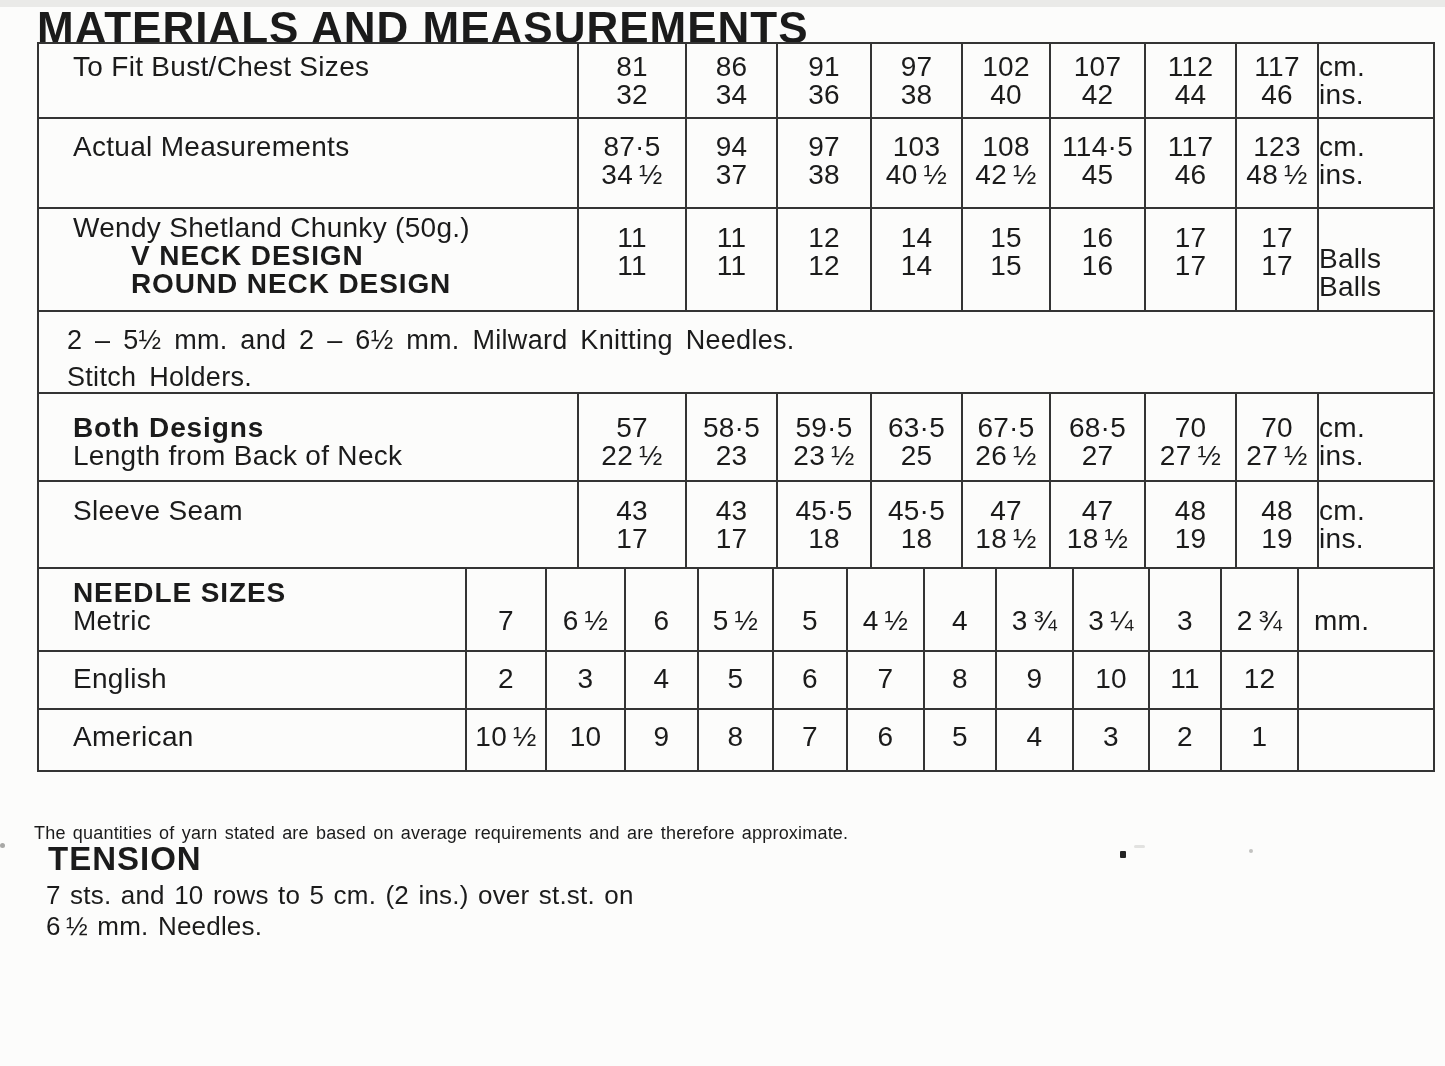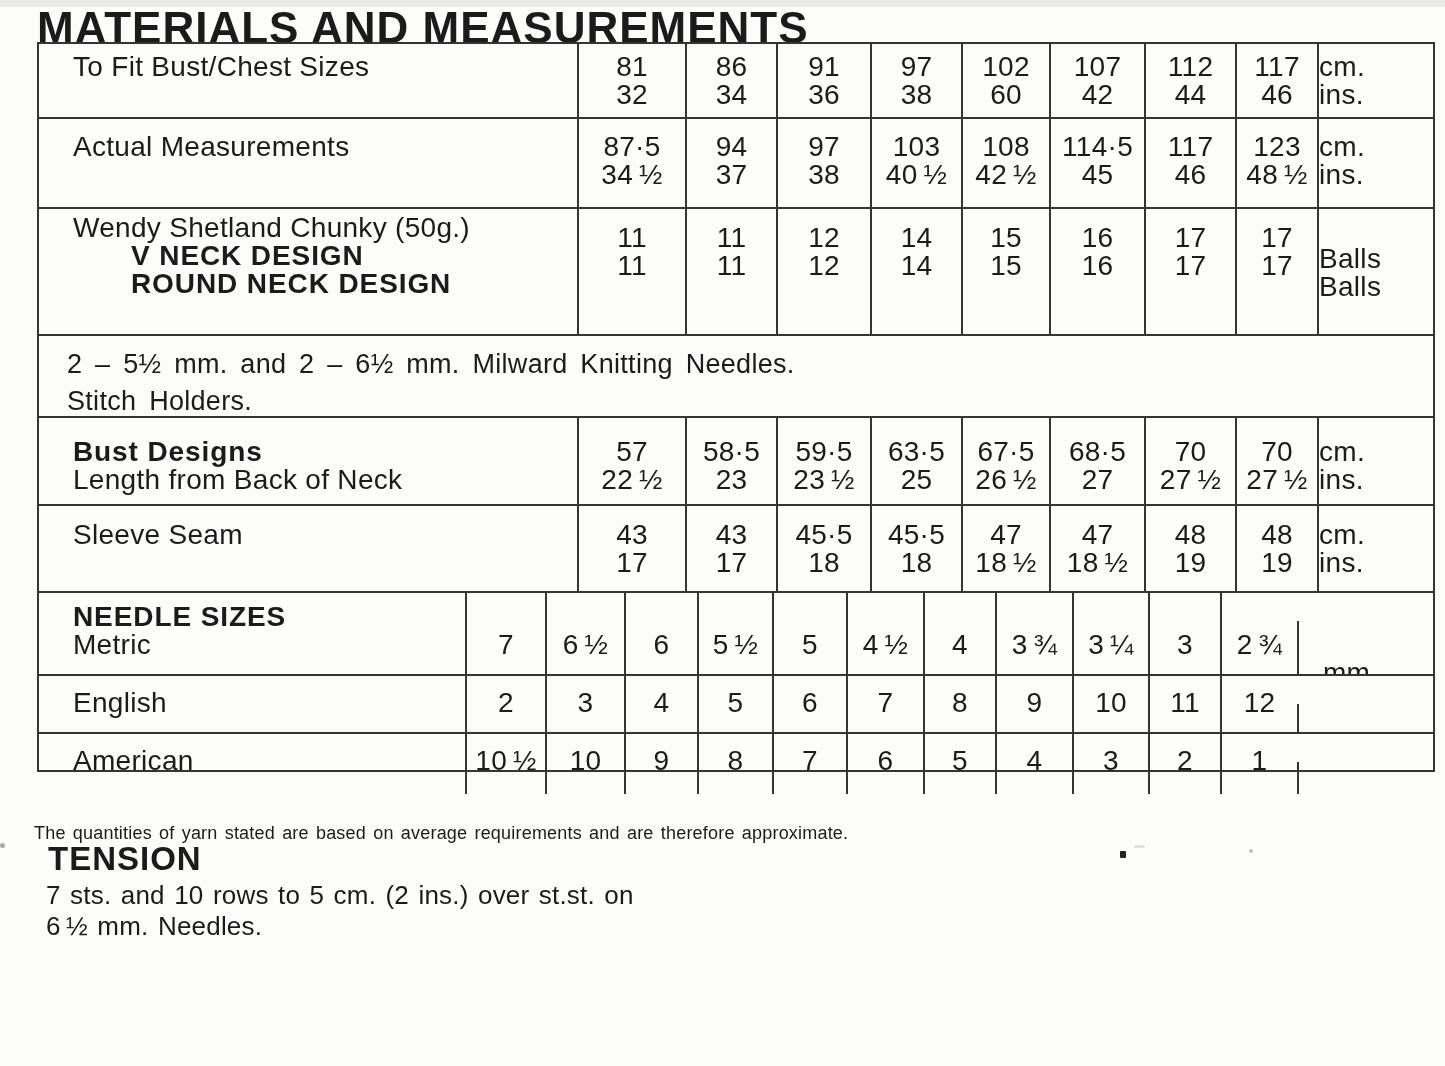--- a/index.html
+++ b/index.html
@@ -31,26 +31,26 @@
   .cell{
     border-left:2px solid var(--line);
     display:flex;flex-direction:column;align-items:center;
     justify-content:flex-start;
     overflow:hidden;
   }
   .cell:first-child{border-left:none;}
   .label-cell{align-items:flex-start;padding-left:34px;padding-right:6px;}
   .grid-needle .label-cell{}
   .unit-cell{align-items:flex-start;}
-  .grid-needle .unit-cell{padding-left:24px;margin-top:28px;}
+  .grid-needle .unit-cell{padding-left:15px;}
   .tline{font-size:28px;line-height:28px;letter-spacing:0.3px;white-space:nowrap;}
   .tline.bold{font-weight:700;letter-spacing:0.9px;}
   .tline.indent{padding-left:58px;}
   
-  .r-a0{height:73px}.r-a1{height:90px}.r-a2{height:127px}
+  .r-a0{height:73px}.r-a1{height:90px}.r-a2{height:103px}
   .note-row{height:82px;padding:10px 10px 0 28px;}
   .r-c0{height:88px}.r-c1{height:87px}
   .r-d0{height:83px}.r-d1{height:58px}.r-d2{height:62px}
   
   .r-a0 .cell{padding-top:9px}
   .r-a1 .cell{padding-top:14px}
   .r-a2 .label-cell{padding-top:5px}
   .r-a2 .val-cell{padding-top:15px}
   .r-a2 .unit-cell{padding-top:36px}
   .r-c0 .cell{padding-top:20px}
@@ -100,21 +100,21 @@
       <div class="cell val-cell">
         <div class="tline num">91</div>
         <div class="tline num">36</div>
       </div>
       <div class="cell val-cell">
         <div class="tline num">97</div>
         <div class="tline num">38</div>
       </div>
       <div class="cell val-cell">
         <div class="tline num">102</div>
-        <div class="tline num">60</div>
+        <div class="tline num">40</div>
       </div>
       <div class="cell val-cell">
         <div class="tline num">107</div>
         <div class="tline num">42</div>
       </div>
       <div class="cell val-cell">
         <div class="tline num">112</div>
         <div class="tline num">44</div>
       </div>
       <div class="cell val-cell">
@@ -209,21 +209,21 @@
         <div class="tline unit">Balls</div>
         <div class="tline unit">Balls</div>
       </div>
     </div>
     <div class="trow note-row">
       <div class="note-line">2 – 5½ mm. and 2 – 6½ mm. Milward Knitting Needles.</div>
       <div class="note-line">Stitch Holders.</div>
     </div>
     <div class="trow grid-meas r-c0">
       <div class="cell label-cell">
-        <div class="tline bold">Bust Designs</div>
+        <div class="tline bold">Both Designs</div>
         <div class="tline">Length from Back of Neck</div>
       </div>
       <div class="cell val-cell">
         <div class="tline num">57</div>
         <div class="tline num">22 ½</div>
       </div>
       <div class="cell val-cell">
         <div class="tline num">58·5</div>
         <div class="tline num">23</div>
       </div>

